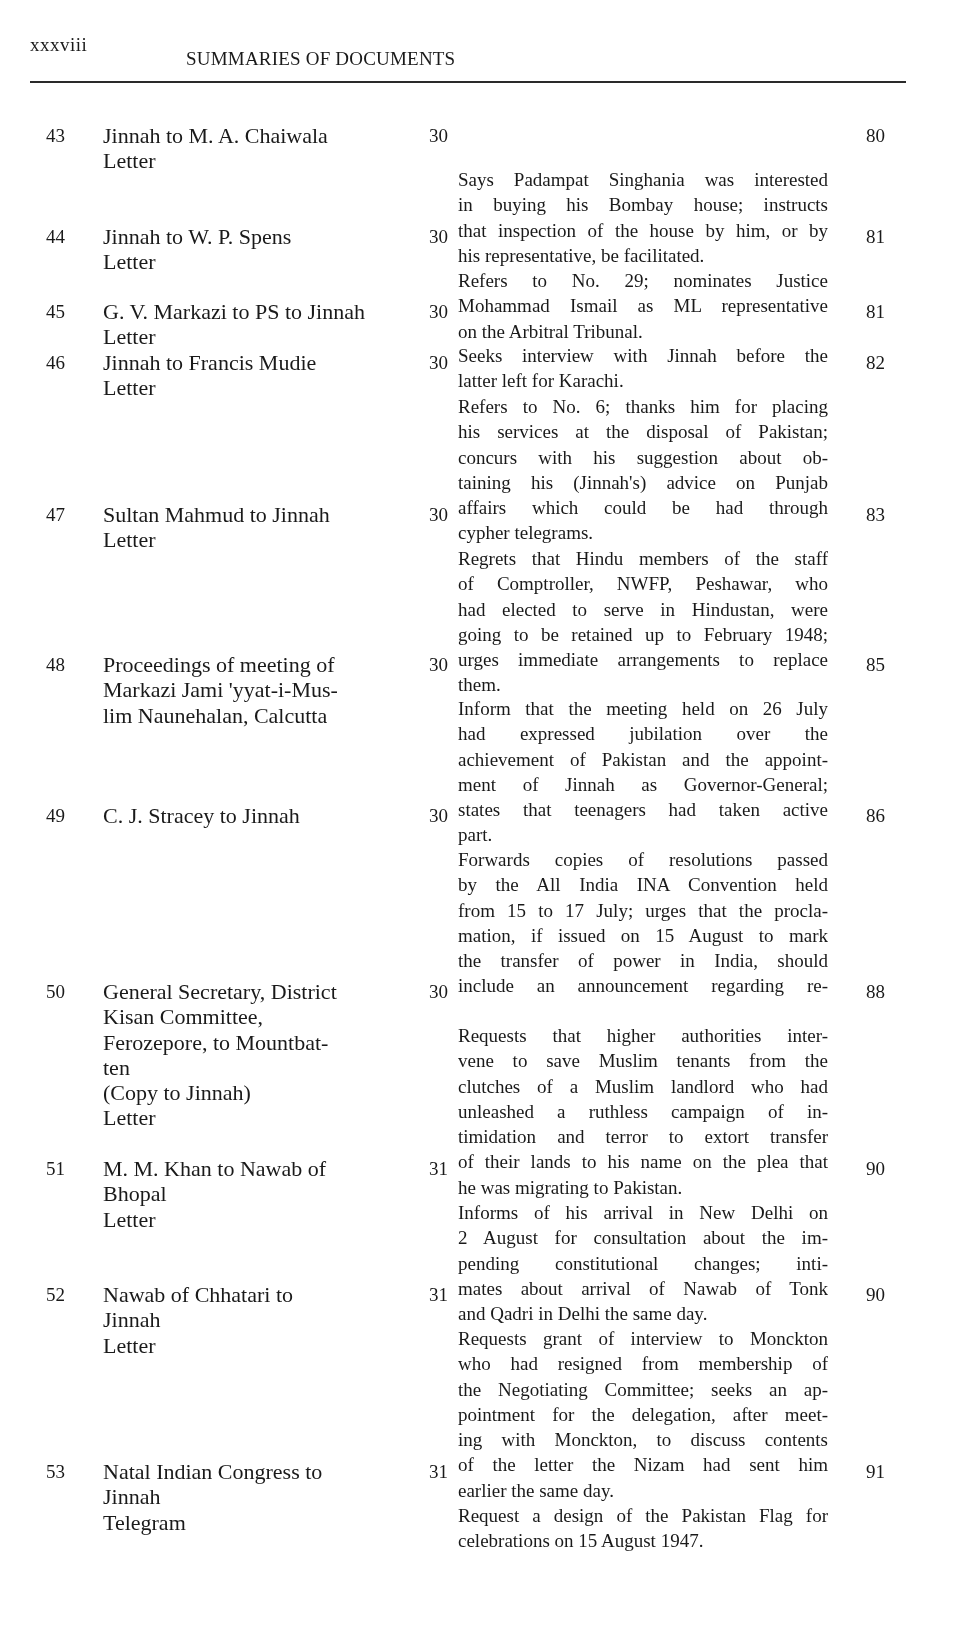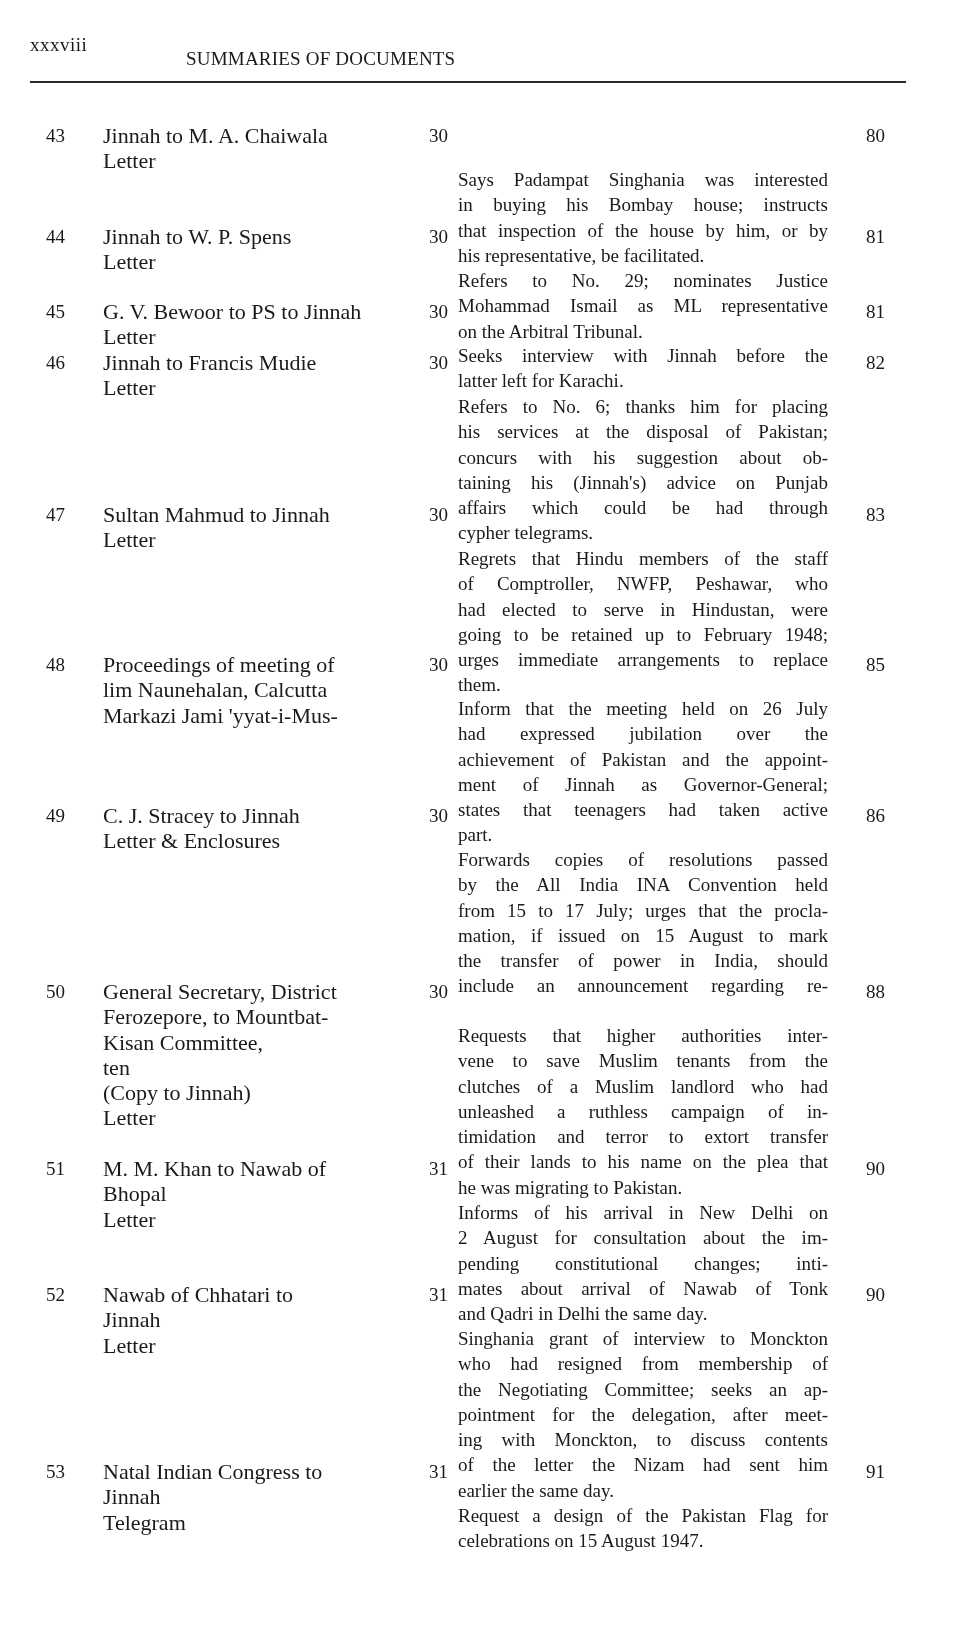--- a/index.html
+++ b/index.html
@@ -55,21 +55,21 @@
       <div class="summary">
         <span class="just">Refers to No. 29; nominates Justice</span>
         <span class="just">Mohammad Ismail as ML representative</span>
         <span class="line-last">on the Arbitral Tribunal.</span>
       </div>
       <div class="page">81</div>
     </div>
     <div class="entry" style="top: 299px;">
       <div class="num">45</div>
       <div class="title-col">
-        <span class="line">G. V. Bewoor to PS to Jinnah</span>
+        <span class="line">G. V. Markazi to PS to Jinnah</span>
         <span class="line">Letter</span>
       </div>
       <div class="date">30</div>
       <div class="summary">
         <span class="just">Seeks interview with Jinnah before the</span>
         <span class="line-last">latter left for Karachi.</span>
       </div>
       <div class="page">81</div>
     </div>
     <div class="entry" style="top: 350px;">
@@ -103,57 +103,56 @@
         <span class="just">going to be retained up to February 1948;</span>
         <span class="just">urges immediate arrangements to replace</span>
         <span class="line-last">them.</span>
       </div>
       <div class="page">83</div>
     </div>
     <div class="entry" style="top: 652px;">
       <div class="num">48</div>
       <div class="title-col">
         <span class="line">Proceedings of meeting of</span>
+        <span class="line">Markazi Jami 'yyat-i-Mus-</span>
         <span class="line">lim Naunehalan, Calcutta</span>
-        <span class="line">Markazi Jami 'yyat-i-Mus-</span>
       </div>
       <div class="date">30</div>
       <div class="summary">
         <span class="just">Inform that the meeting held on 26 July</span>
         <span class="just">had expressed jubilation over the</span>
         <span class="just">achievement of Pakistan and the appoint-</span>
         <span class="just">ment of Jinnah as Governor-General;</span>
         <span class="just">states that teenagers had taken active</span>
         <span class="line-last">part.</span>
       </div>
       <div class="page">85</div>
     </div>
     <div class="entry" style="top: 803px;">
       <div class="num">49</div>
       <div class="title-col">
         <span class="line">C. J. Stracey to Jinnah</span>
-        <span class="line">Letter &amp; Enclosures</span>
       </div>
       <div class="date">30</div>
       <div class="summary">
         <span class="just">Forwards copies of resolutions passed</span>
         <span class="just">by the All India INA Convention held</span>
         <span class="just">from 15 to 17 July; urges that the procla-</span>
         <span class="just">mation, if issued on 15 August to mark</span>
         <span class="just">the transfer of power in India, should</span>
         <span class="just">include an announcement regarding re-</span>
       </div>
       <div class="page">86</div>
     </div>
     <div class="entry" style="top: 979px;">
       <div class="num">50</div>
       <div class="title-col">
         <span class="line">General Secretary, District</span>
+        <span class="line">Kisan Committee,</span>
         <span class="line">Ferozepore, to Mountbat-</span>
-        <span class="line">Kisan Committee,</span>
         <span class="line">ten</span>
         <span class="line">(Copy to Jinnah)</span>
         <span class="line">Letter</span>
       </div>
       <div class="date">30</div>
       <div class="summary">
         <span class="just">Requests that higher authorities inter-</span>
         <span class="just">vene to save Muslim tenants from the</span>
         <span class="just">clutches of a Muslim landlord who had</span>
         <span class="just">unleashed a ruthless campaign of in-</span>
@@ -182,21 +181,21 @@
     </div>
     <div class="entry" style="top: 1282px;">
       <div class="num">52</div>
       <div class="title-col">
         <span class="line">Nawab of Chhatari to</span>
         <span class="line">Jinnah</span>
         <span class="line">Letter</span>
       </div>
       <div class="date">31</div>
       <div class="summary">
-        <span class="just">Singhania grant of interview to Monckton</span>
+        <span class="just">Requests grant of interview to Monckton</span>
         <span class="just">who had resigned from membership of</span>
         <span class="just">the Negotiating Committee; seeks an ap-</span>
         <span class="just">pointment for the delegation, after meet-</span>
         <span class="just">ing with Monckton, to discuss contents</span>
         <span class="just">of the letter the Nizam had sent him</span>
         <span class="line-last">earlier the same day.</span>
       </div>
       <div class="page">90</div>
     </div>
     <div class="entry" style="top: 1459px;">

